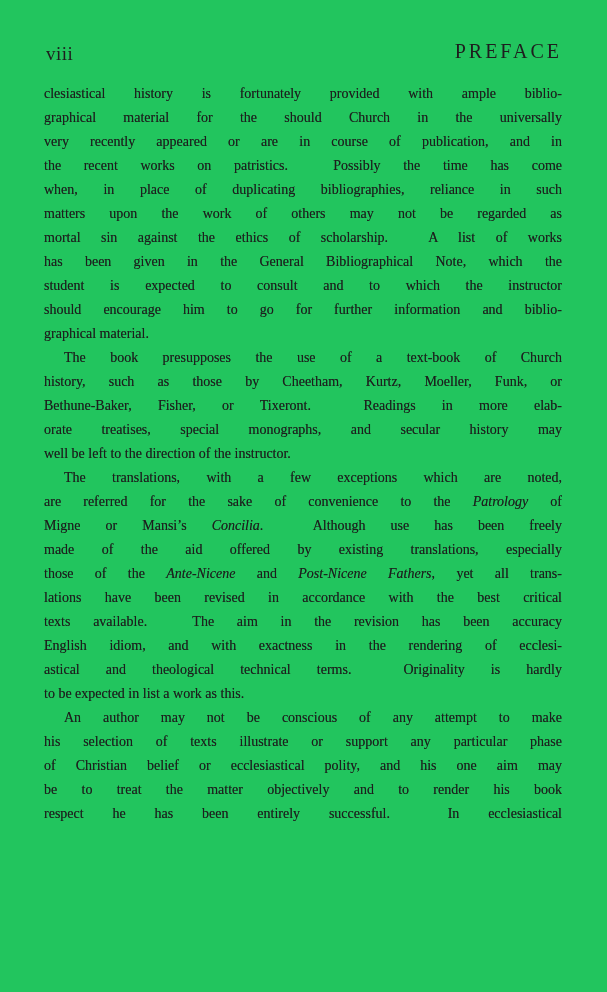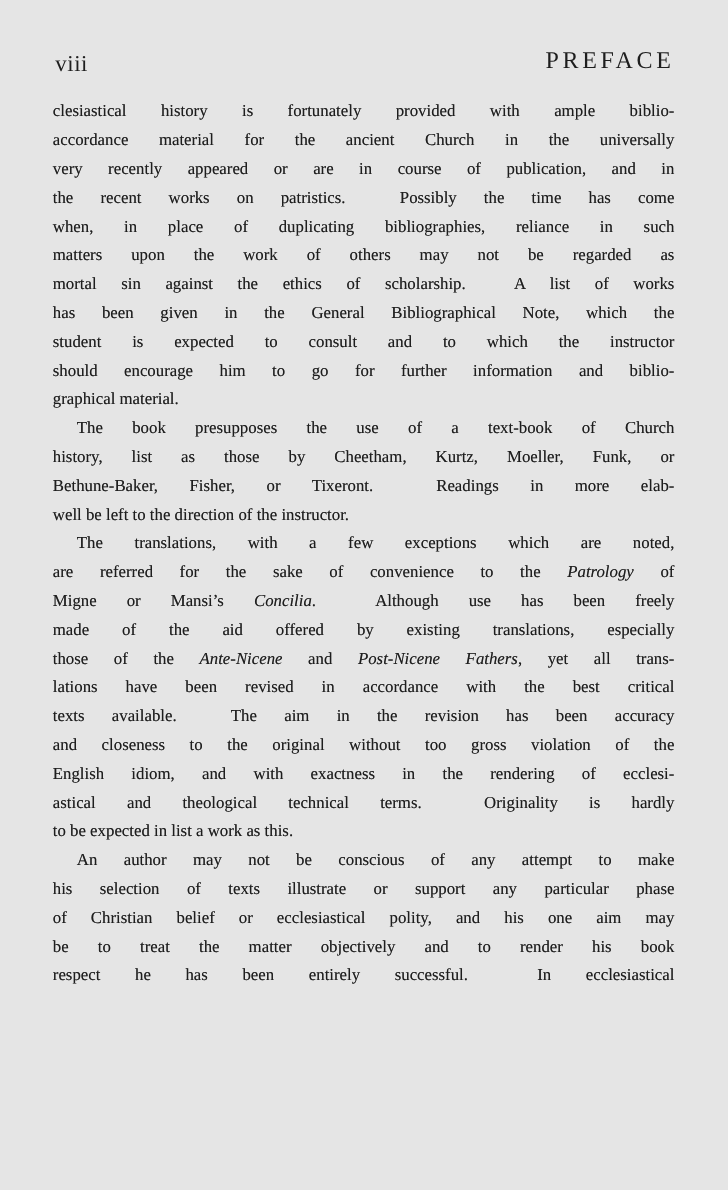--- a/index.html
+++ b/index.html
@@ -1,20 +1,20 @@
 <!DOCTYPE html>
 <html><head>
 <meta charset="utf-8">
 <style>
   html, body { margin: 0; padding: 0; background: #ffffff; }
   .page {
     position: relative;
     width: 607px;
     height: 992px;
-    background: #e5e5e5;
+    background: #22c55e;
     font-family: "Liberation Serif", "DejaVu Serif", serif;
     color: #1e1e1e;
     overflow: hidden;
   }
   .header {
     position: absolute;
     top: 40px;
     left: 44px;
     width: 518px;
     height: 28px;
@@ -58,46 +58,46 @@
 <body>
 
 <div class="page">
   <div class="header">
     <span class="pagenum">viii</span>
     <span class="title">PREFACE</span>
   </div>
   <div class="column">
       <div class="paragraph">
         <div class="line"><span>clesiastical history is fortunately provided with ample biblio-</span></div>
-        <div class="line"><span>accordance material for the ancient Church in the universally</span></div>
+        <div class="line"><span>graphical material for the should Church in the universally</span></div>
         <div class="line"><span>very recently appeared or are in course of publication, and in</span></div>
         <div class="line"><span>the recent works on patristics.&nbsp; Possibly the time has come</span></div>
         <div class="line"><span>when, in place of duplicating bibliographies, reliance in such</span></div>
         <div class="line"><span>matters upon the work of others may not be regarded as</span></div>
         <div class="line"><span>mortal sin against the ethics of scholarship.&nbsp; A list of works</span></div>
         <div class="line"><span>has been given in the General Bibliographical Note, which the</span></div>
         <div class="line"><span>student is expected to consult and to which the instructor</span></div>
         <div class="line"><span>should encourage him to go for further information and biblio-</span></div>
         <div class="line para-end"><span>graphical material.</span></div>
       </div>
       <div class="paragraph">
         <div class="line indent"><span>The book presupposes the use of a text-book of Church</span></div>
-        <div class="line"><span>history, list as those by Cheetham, Kurtz, Moeller, Funk, or</span></div>
+        <div class="line"><span>history, such as those by Cheetham, Kurtz, Moeller, Funk, or</span></div>
         <div class="line"><span>Bethune-Baker, Fisher, or Tixeront.&nbsp; Readings in more elab-</span></div>
+        <div class="line"><span>orate treatises, special monographs, and secular history may</span></div>
         <div class="line para-end"><span>well be left to the direction of the instructor.</span></div>
       </div>
       <div class="paragraph">
         <div class="line indent"><span>The translations, with a few exceptions which are noted,</span></div>
         <div class="line"><span>are referred for the sake of convenience to the </span><i>Patrology</i><span> of</span></div>
         <div class="line"><span>Migne or Mansi’s </span><i>Concilia</i><span>.&nbsp; Although use has been freely</span></div>
         <div class="line"><span>made of the aid offered by existing translations, especially</span></div>
         <div class="line"><span>those of the </span><i>Ante-Nicene</i><span> and </span><i>Post-Nicene Fathers</i><span>, yet all trans-</span></div>
         <div class="line"><span>lations have been revised in accordance with the best critical</span></div>
         <div class="line"><span>texts available.&nbsp; The aim in the revision has been accuracy</span></div>
-        <div class="line"><span>and closeness to the original without too gross violation of the</span></div>
         <div class="line"><span>English idiom, and with exactness in the rendering of ecclesi-</span></div>
         <div class="line"><span>astical and theological technical terms.&nbsp; Originality is hardly</span></div>
         <div class="line para-end"><span>to be expected in list a work as this.</span></div>
       </div>
       <div class="paragraph">
         <div class="line indent"><span>An author may not be conscious of any attempt to make</span></div>
         <div class="line"><span>his selection of texts illustrate or support any particular phase</span></div>
         <div class="line"><span>of Christian belief or ecclesiastical polity, and his one aim may</span></div>
         <div class="line"><span>be to treat the matter objectively and to render his book</span></div>
         <div class="line"><span>respect he has been entirely successful.&nbsp; In ecclesiastical</span></div>

